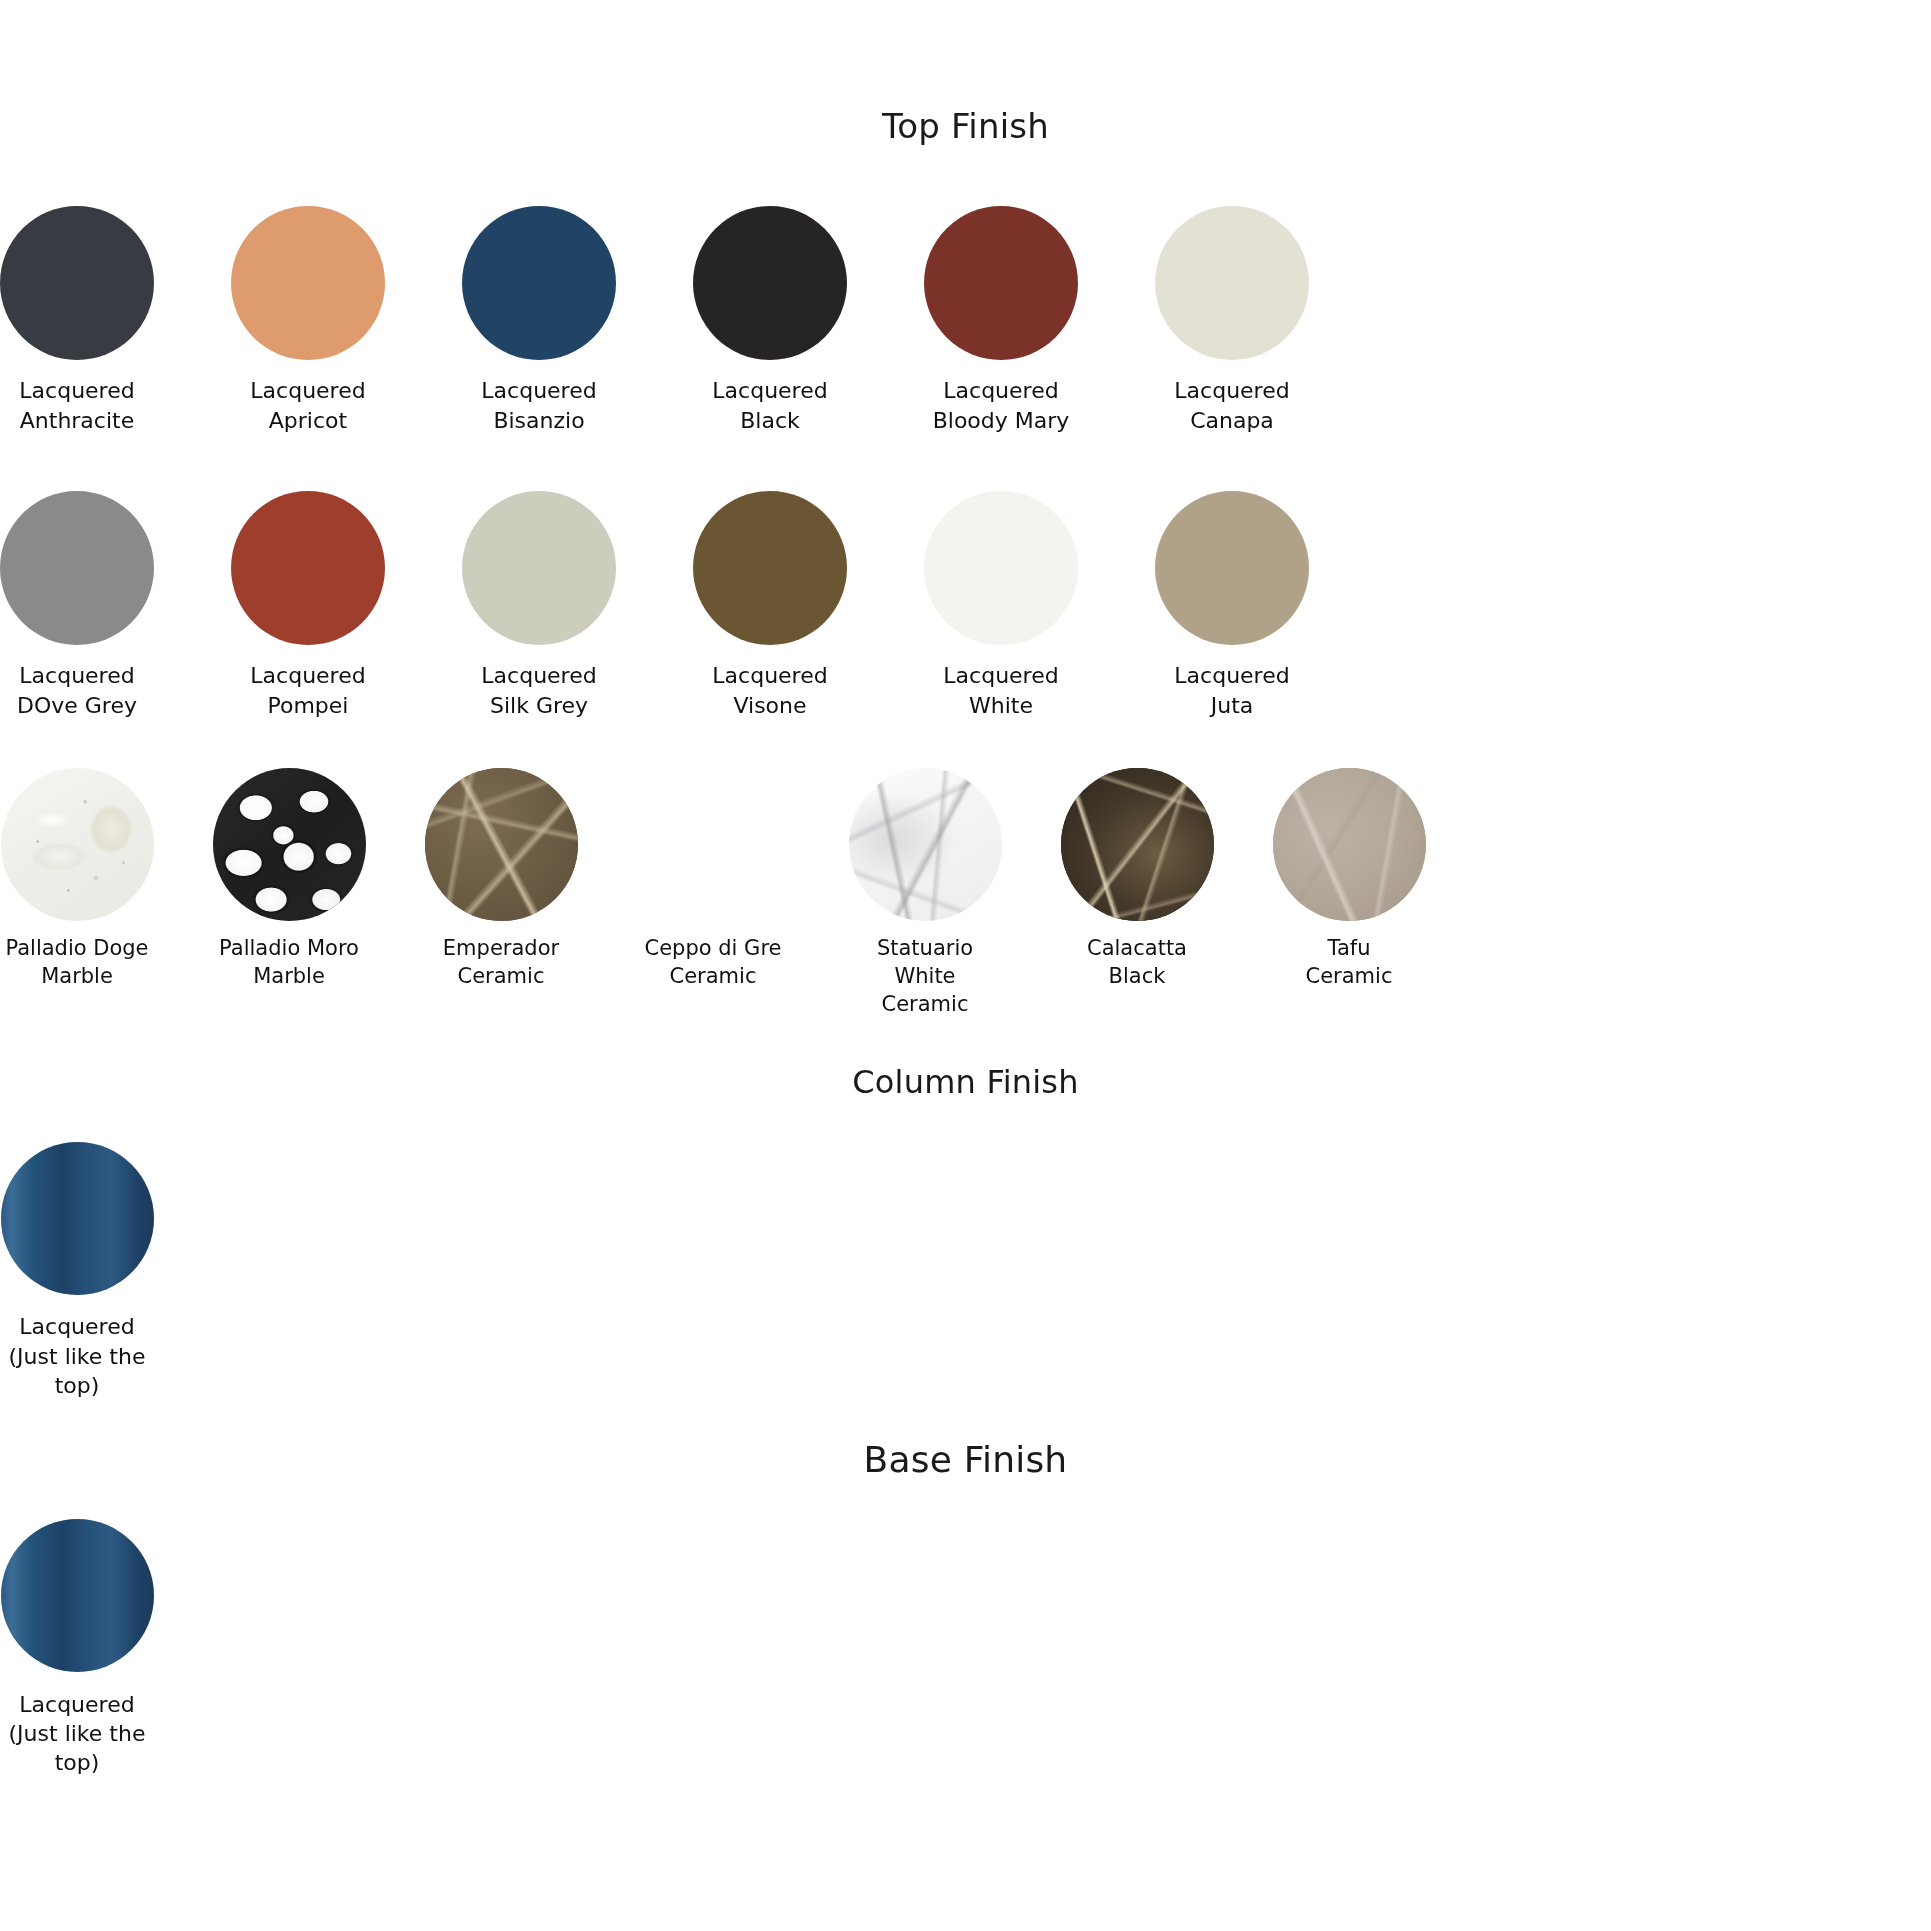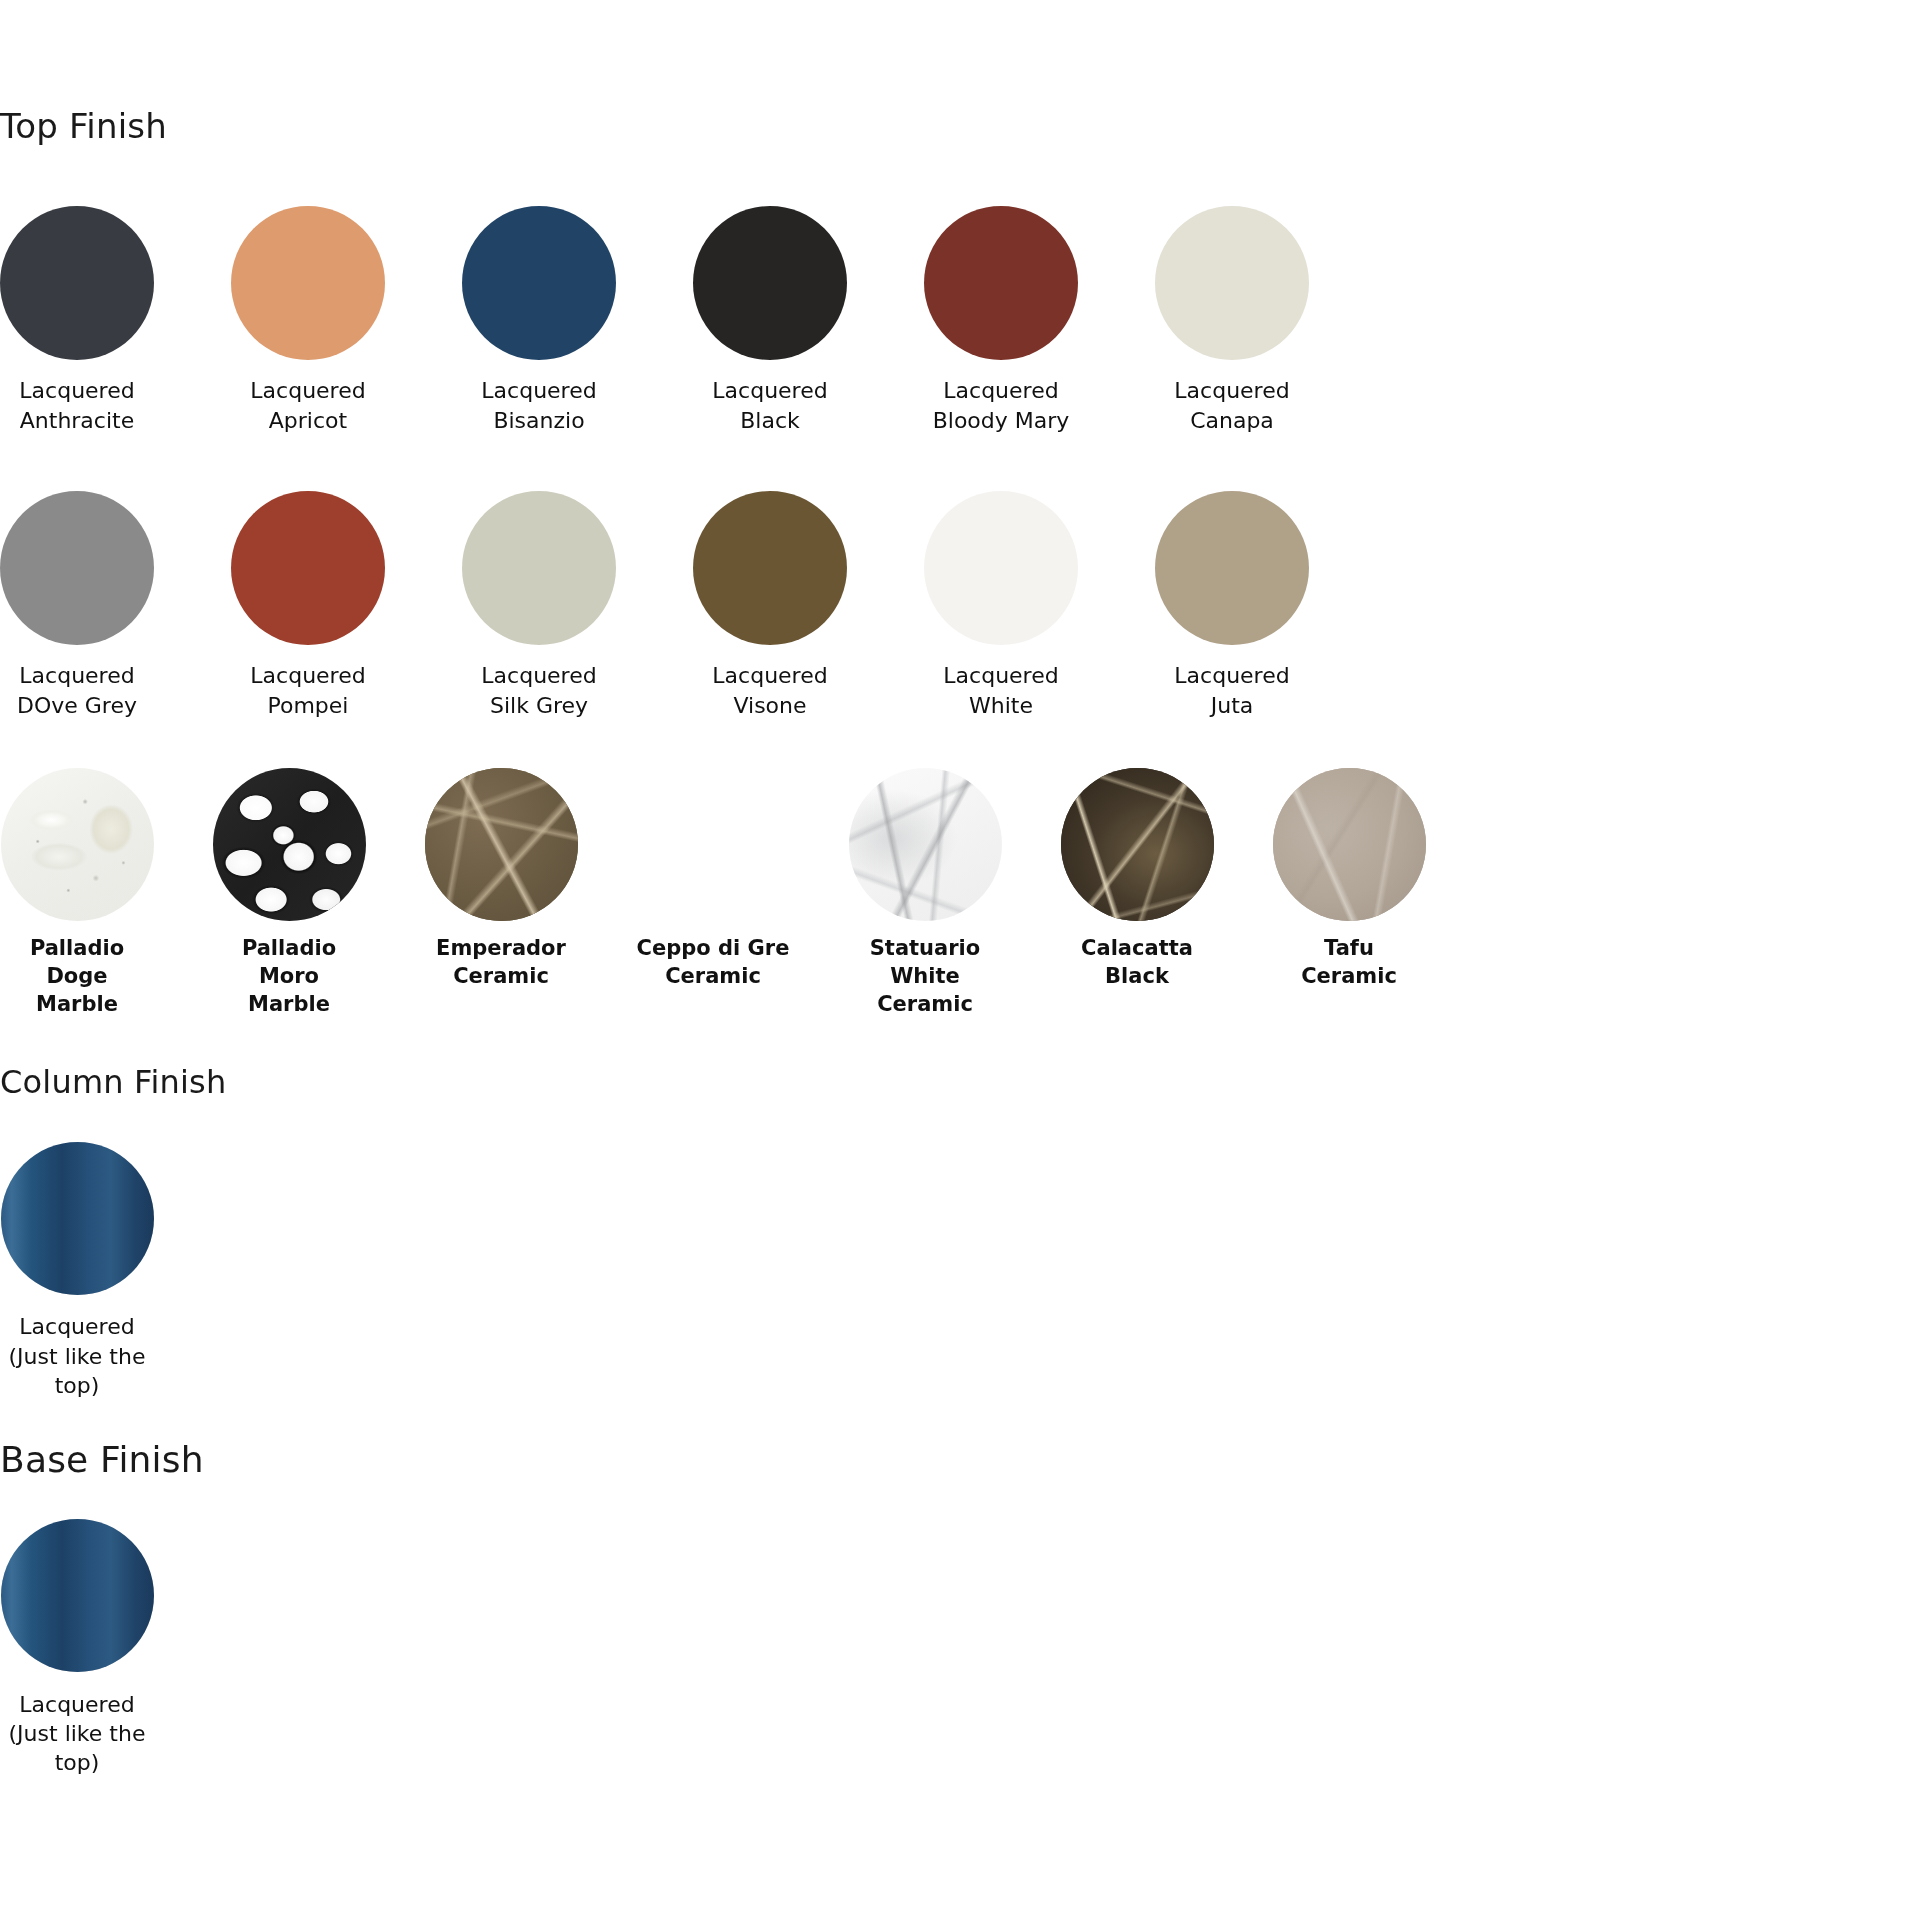--- a/index.html
+++ b/index.html
@@ -11,35 +11,36 @@
     overflow: hidden;
   }
   .page {
     position: relative;
     width: 1931px;
     height: 1931px;
     background: #ffffff;
   }
 
   .section-title {
+    text-align: center;
     color: #1a1a1a;
     font-weight: 400;
     letter-spacing: 0.2px;
   }
   #title-top-finish    { font-size: 34px; margin-top: 106px; }
   #title-column-finish { font-size: 32px; margin-top: 44px; }
   #title-base-finish   { font-size: 36px; margin-top: 39px; }
 
   .row {
     display: flex;
     align-items: flex-start;
   }
   .row-lacquer-1 { margin-top: 60px; gap: 77px; }
   .row-lacquer-2 { margin-top: 56px; gap: 77px; }
-  .row-stone     { margin-top: 48px; gap: 58px; font-weight: bold; }
+  .row-stone     { margin-top: 48px; gap: 58px; }
   .row-column    { margin-top: 41px; gap: 85px; }
   .row-base      { margin-top: 39px; }
 
   .swatch-cell {
     display: flex;
     flex-direction: column;
     align-items: center;
     width: 154px;
   }
   .swatch-cell.stone { width: 154px; }

